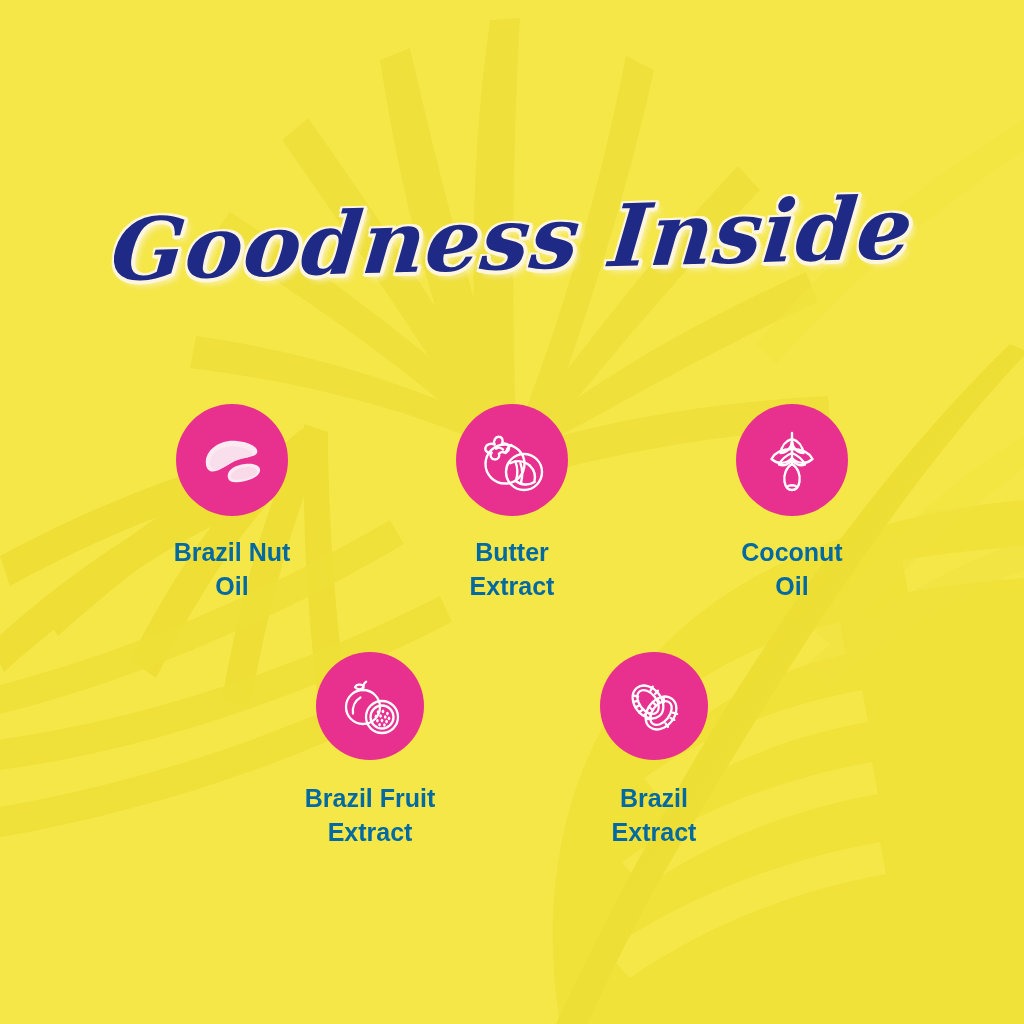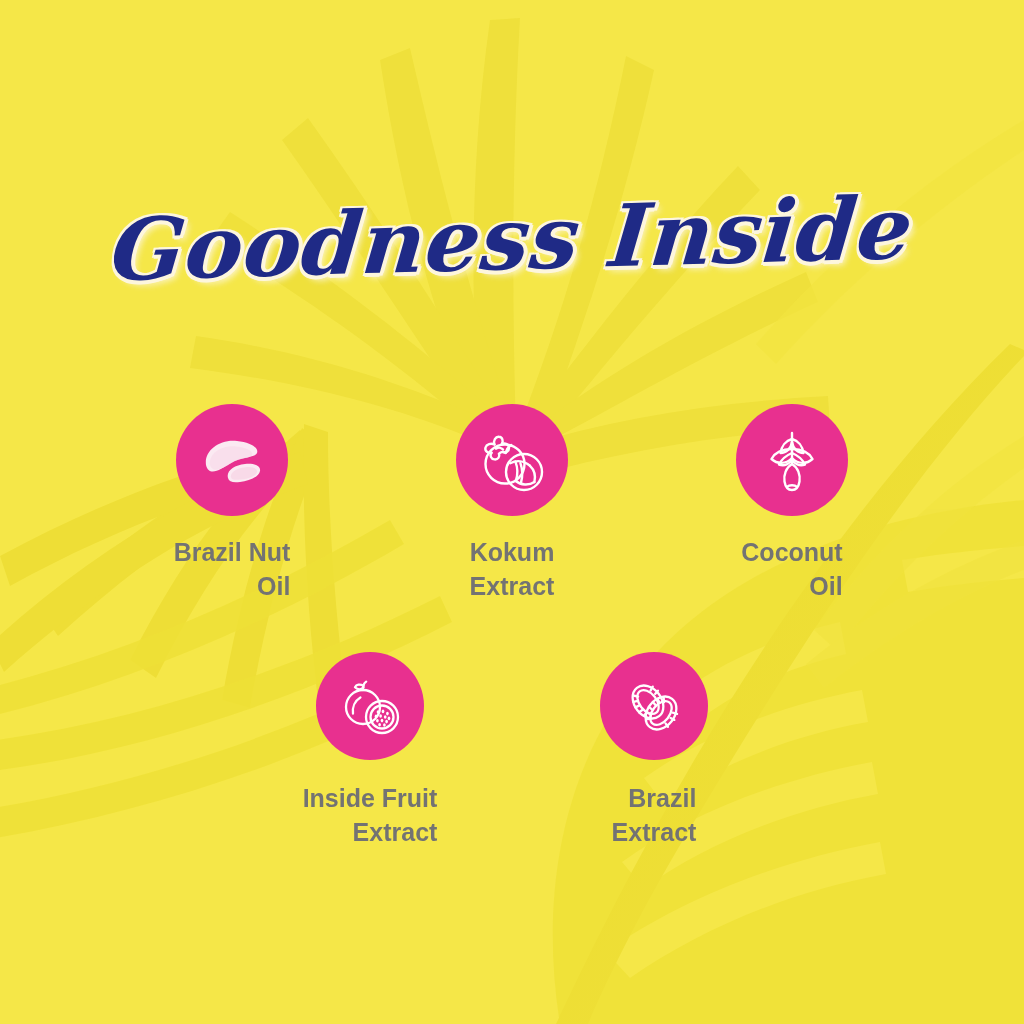--- a/index.html
+++ b/index.html
@@ -92,26 +92,26 @@
     flex: 0 0 auto;
   }
   .row-2 .badge {
     width: 108px;
     height: 108px;
   }
   .badge svg { display: block; }
 
   .label {
     margin-top: 20px;
-    color: #737373;
+    color: #0369a1;
     font-family: "Liberation Sans", sans-serif;
     font-weight: 700;
     font-size: 25px;
     line-height: 1.35;
-    text-align: right;
+    text-align: center;
     white-space: nowrap;
   }
   .row-2 .label { margin-top: 22px; }
 
   
   .label .l2 { display: block; }
 </style>
 </head>
 <body>
 
@@ -229,21 +229,21 @@
 
             <circle cx="52" cy="52" r="18"></circle>
             <path d="M38.2 43.2 C44.5 40 52 40.6 57.8 45.6"></path>
             <path d="M43.4 41.6 C45.6 47.2 46 54.5 43.8 61"></path>
             <path d="M57.8 45.6 C62.4 50 63.8 56.2 62.4 62"></path>
             <path d="M43.8 61 C48.8 65.2 56.8 65.8 62.4 62"></path>
             <path d="M48.4 43.2 C50.6 49.4 50.8 56.2 49 62.6"></path>
           </svg>
         </div>
         <div class="label">
-          <span>Kokum</span>
+          <span>Butter</span>
           <span class="l2">Extract</span>
         </div>
       </div>
 
       <div class="item">
         <div class="badge">
           <svg width="78" height="78" viewBox="0 0 78 78" fill="none" stroke="#ffffff" stroke-width="2.4" stroke-linecap="round" stroke-linejoin="round">
 
             <path d="M39 12 L39 43"></path>
 
@@ -294,21 +294,21 @@
               <ellipse cx="56" cy="49.4" rx="1.35" ry="1.8"></ellipse>
               <ellipse cx="44.4" cy="51.8" rx="1.35" ry="1.8"></ellipse>
               <ellipse cx="49" cy="51.6" rx="1.35" ry="1.8"></ellipse>
               <ellipse cx="53.6" cy="52.6" rx="1.35" ry="1.8"></ellipse>
               <ellipse cx="46.6" cy="55.8" rx="1.35" ry="1.8"></ellipse>
               <ellipse cx="51.4" cy="56" rx="1.35" ry="1.8"></ellipse>
             </g>
           </svg>
         </div>
         <div class="label">
-          <span>Inside Fruit</span>
+          <span>Brazil Fruit</span>
           <span class="l2">Extract</span>
         </div>
       </div>
 
       <div class="item">
         <div class="badge">
           <svg width="74" height="74" viewBox="0 0 74 74" fill="none" stroke="#ffffff" stroke-width="2.3" stroke-linecap="round" stroke-linejoin="round">
 
             <g transform="rotate(-38 31 33)">
               <ellipse cx="31" cy="33" rx="13.5" ry="18"></ellipse>

